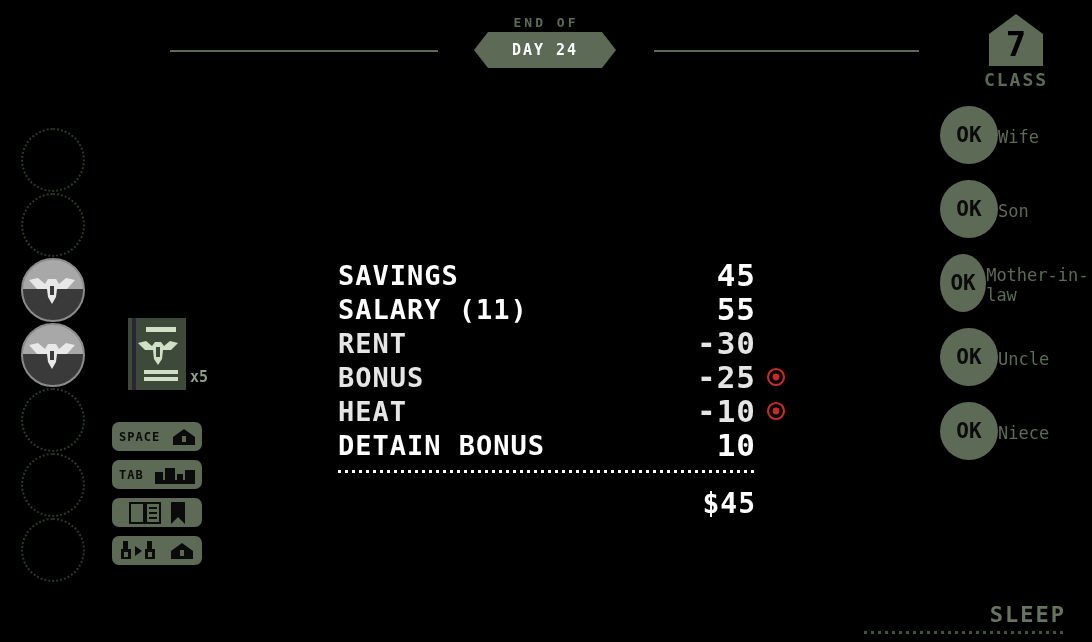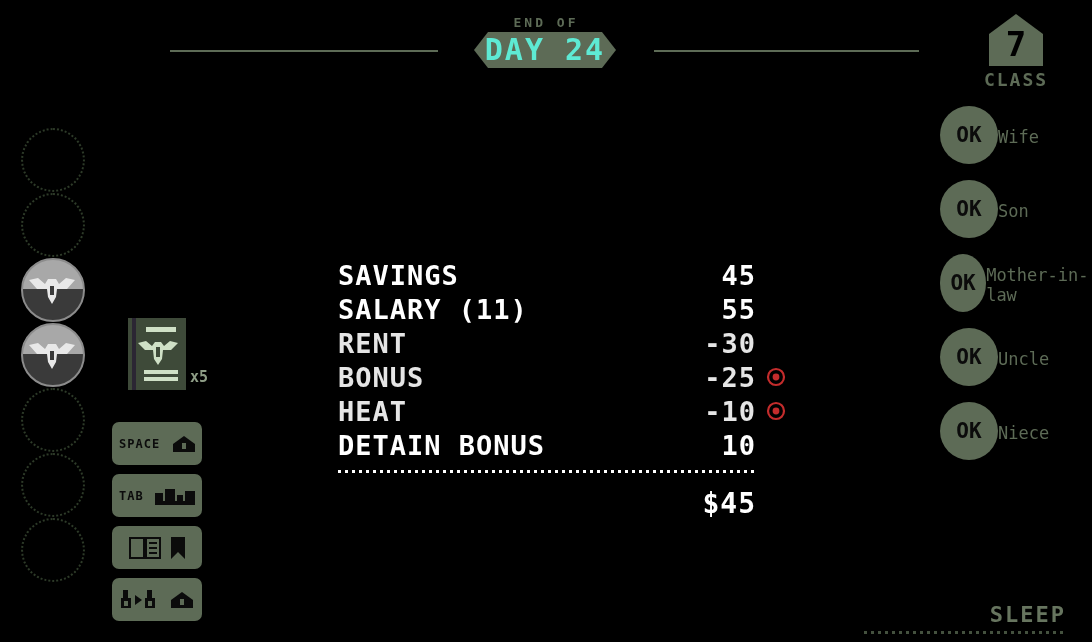--- a/index.html
+++ b/index.html
@@ -33,22 +33,22 @@
     font-family: "DejaVu Sans Mono", "Liberation Mono", monospace;
   }
   #hdr-banner {
     position: absolute; left: 474px; top: 32px;
     width: 142px; height: 36px;
     background: #5d6b56;
     clip-path: polygon(14px 0, 128px 0, 142px 18px, 128px 36px, 14px 36px, 0 18px);
     display: flex; align-items: center; justify-content: center;
   }
   #hdr-day {
-    color: #5eead4;
-    font-size: 30px; font-weight: bold; letter-spacing: 2px;
+    color: #ffffff;
+    font-size: 15px; font-weight: bold; letter-spacing: 2px;
     font-family: "DejaVu Sans Mono", "Liberation Mono", monospace;
     line-height: 1;
   }
 
   
   #medals { position: absolute; left: 21px; top: 128px; width: 70px; }
   .medal-slot {
     position: relative;
     width: 64px; height: 64px;
     margin-bottom: 1px;
@@ -90,21 +90,21 @@
   #passport .emblem   { position: absolute; left: 10px; top: 19px; width: 40px; height: 30px; }
   #passport-count {
     position: absolute; left: 70px; top: 50px;
     color: #8d9c85; font-size: 15px; font-weight: bold;
     font-family: "DejaVu Sans Mono", "Liberation Mono", monospace;
   }
 
   
   #keybuttons { position: absolute; left: 112px; top: 422px; }
   .keybtn {
-    width: 90px; height: 43px;
+    width: 90px; height: 29px;
     background: #5d6b56;
     border-radius: 7px;
     margin-bottom: 9px;
     display: flex; align-items: center;
     padding: 0 7px;
     gap: 6px;
   }
   .keybtn .klabel {
     color: #0b0b0b; font-size: 12px; font-weight: bold; letter-spacing: 1px;
     font-family: "DejaVu Sans Mono", "Liberation Mono", monospace;
@@ -119,21 +119,21 @@
     position: relative;
     height: 34px;
     display: flex; align-items: center; justify-content: space-between;
   }
   .ledger-label {
     font-size: 27px; letter-spacing: 1px;
     font-family: "DejaVu Sans Mono", "Liberation Mono", monospace;
     font-weight: bold;
   }
   .ledger-value {
-    font-size: 27px; letter-spacing: 1px;
+    font-size: 31px; letter-spacing: 1px;
     font-family: "DejaVu Sans Mono", "Liberation Mono", monospace;
     font-weight: bold;
     text-align: right;
   }
   .pos { color: #ffffff; }
   .neg { color: #e5e5e5; }
   .ledger-marker {
     position: absolute; left: 428px; top: 7px;
     width: 20px; height: 20px;
   }

